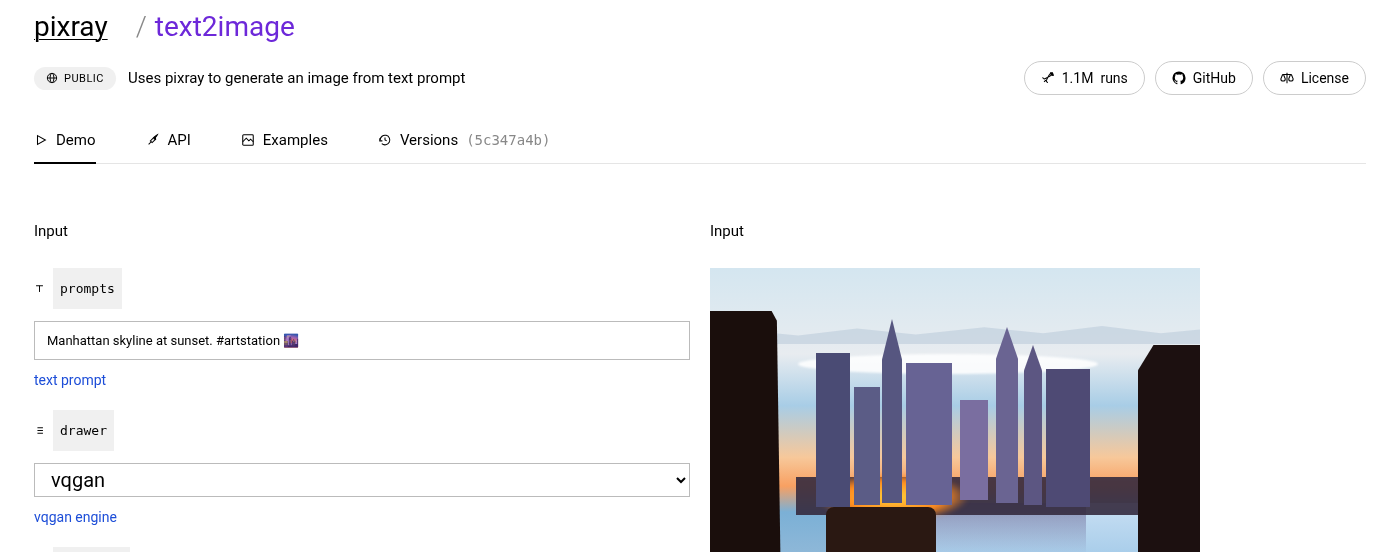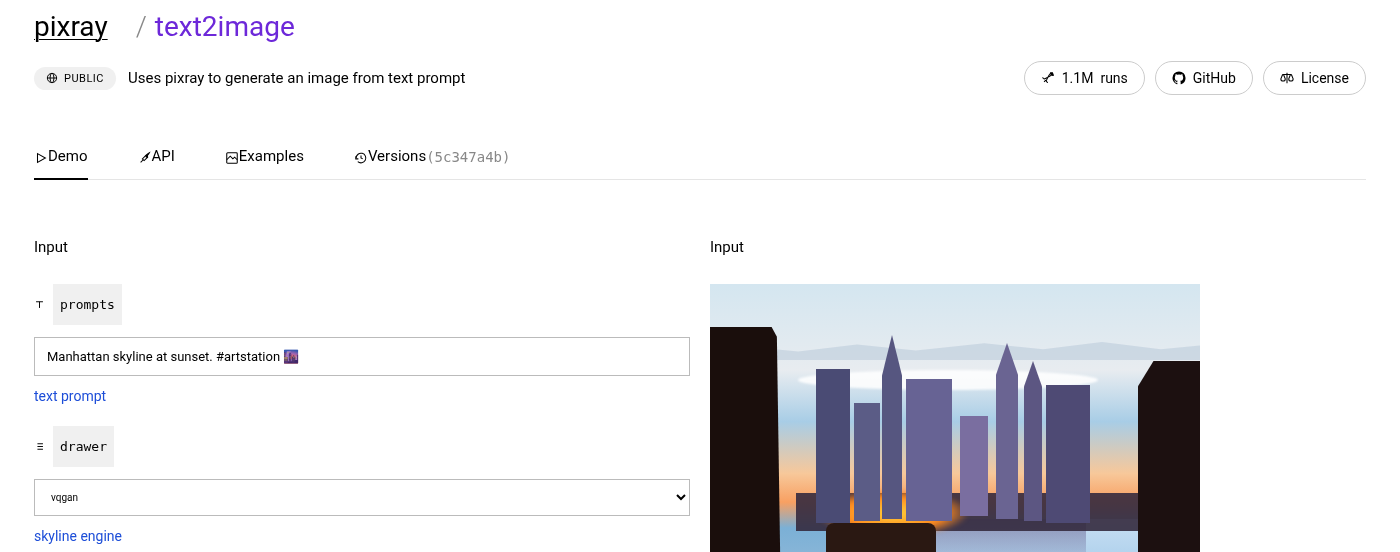--- a/index.html
+++ b/index.html
@@ -2,42 +2,42 @@
 <html><head>
   <meta charset="utf-8">
   <style>
     * { box-sizing: border-box; margin: 0; padding: 0; }
     body { font-family: -apple-system, BlinkMacSystemFont, "Segoe UI", Roboto, sans-serif; color: #000; background: #fff; width: 1400px; }
     .container { padding: 10px 34px 0; }
     .breadcrumb { display: flex; align-items: center; font-size: 28px; font-weight: 400; margin-bottom: 18px; }
     .breadcrumb-owner { color: #000000; text-decoration: underline; text-decoration-thickness: 1px; text-underline-offset: 3px; margin-right: 20px; }
     .breadcrumb-sep { color: #888; margin: 0 8px; font-weight: 300; }
     .breadcrumb-name { color: #6d28d9; }
-    .header-row { display: flex; justify-content: space-between; align-items: center; margin-bottom: 42px; }
+    .header-row { display: flex; justify-content: space-between; align-items: center; margin-bottom: 26px; }
     .header-left { display: flex; align-items: center; gap: 12px; }
     .badge { display: inline-flex; align-items: center; gap: 6px; background: #f0f0f0; border-radius: 16px; padding: 5px 12px; font-size: 11px; letter-spacing: 0.5px; }
     .badge svg { width: 12px; height: 12px; }
     .description { font-size: 15px; color: #000; }
     .header-right { display: flex; gap: 10px; }
     .pill { display: inline-flex; align-items: center; gap: 7px; border: 1px solid #ccc; border-radius: 20px; padding: 8px 16px; font-size: 14px; background: #fff; cursor: pointer; }
     .pill svg { width: 14px; height: 14px; }
     .tabs { display: flex; gap: 50px; border-bottom: 1px solid #e5e5e5; }
-    .tab { display: inline-flex; align-items: flex-end; padding: 10px 0 14px; font-size: 15px; cursor: pointer; position: relative; }
+    .tab { display: inline-flex; align-items: center; gap: 8px; padding: 10px 0 14px; font-size: 15px; cursor: pointer; position: relative; }
     .tab svg { width: 14px; height: 14px; }
     .tab.active::after { content: ""; position: absolute; left: 0; right: 0; bottom: -1px; height: 2px; background: #000; }
     .tab-hash { font-family: ui-monospace, SFMono-Regular, Menlo, monospace; color: #888; font-size: 14px; }
     .main { display: flex; gap: 20px; margin-top: 46px; }
     .col { flex: 1; min-width: 0; }
     .section-title { font-size: 15px; font-weight: 400; margin-bottom: 28px; margin-top: 12px; }
     .field { margin-bottom: 22px; }
     .field-label-row { display: flex; align-items: center; gap: 8px; margin-bottom: 12px; }
     .field-label-row svg { width: 11px; height: 11px; }
     .field-name { font-family: ui-monospace, SFMono-Regular, Menlo, monospace; font-size: 13px; background: #f0f0f0; padding: 13px 7px; }
     .text-input { width: 100%; border: 1px solid #bbb; padding: 11px 12px; font-size: 13px; font-family: inherit; }
-    .select-input { width: 100%; border: 1px solid #bbb; padding: 11px 12px; font-size: 10px; font-family: inherit; background: #fff; appearance: auto; }
+    .select-input { width: 100%; border: 1px solid #bbb; padding: 3px 12px; font-size: 20px; font-family: inherit; background: #fff; appearance: auto; }
     .field-hint { color: #1d4ed8; font-size: 14px; margin-top: 12px; }
     .output-image { width: 490px; height: 287px; background: #eee; position: relative; overflow: hidden; }
     .sky { position:absolute; inset:0; background: linear-gradient(180deg,#d4e6f0 0%,#e8ecf0 30%,#a8cde6 48%,#f7c89a 66%,#f8a062 76%,#7bb0d6 85%,#8fb8d8 100%); }
     .ridge { position:absolute; left:0; right:0; top:52px; height:24px; background:#b8c8d8; opacity:.55; clip-path: polygon(0 70%,8% 45%,18% 65%,30% 35%,42% 60%,56% 30%,68% 55%,80% 25%,92% 55%,100% 40%,100% 100%,0 100%); }
     .cloud { position:absolute; left:88px; top:86px; width:300px; height:20px; background:#fff; border-radius:50%; opacity:.88; filter:blur(1px); }
     .silA { position:absolute; left:0; bottom:0; width:88px; height:244px; background:#1a0e0c; clip-path: polygon(0 0,70% 0,76% 4%,80% 100%,0 100%); }
     .silB { position:absolute; right:0; bottom:0; width:62px; height:210px; background:#1c1010; clip-path: polygon(25% 0,100% 0,100% 100%,0 100%,0 12%); }
     .build1 { position:absolute; left:106px; bottom:48px; width:34px; height:154px; background:#4a4b74; }
     .build2 { position:absolute; left:144px; bottom:50px; width:26px; height:118px; background:#5b5c86; }
     .spire1 { position:absolute; left:172px; bottom:52px; width:20px; height:184px; background:#565680; clip-path: polygon(50% 0,100% 22%,100% 100%,0 100%,0 22%); }
@@ -146,21 +146,21 @@
       <div class="field">
         <div class="field-label-row">
           <svg viewBox="0 0 16 16" fill="none" stroke="currentColor" stroke-width="1.4">
               <path d="M5 4h8M5 8h8M5 12h8M2.5 4h.01M2.5 8h.01M2.5 12h.01"></path>
             </svg>
           <span class="field-name">drawer</span>
         </div>
         <select class="select-input">
           <option>vqgan</option>
         </select>
-        <div class="field-hint">skyline engine</div>
+        <div class="field-hint">vqgan engine</div>
       </div>
 
       <div class="field">
         <div class="field-label-row">
           <svg viewBox="0 0 16 16" fill="none" stroke="currentColor" stroke-width="1.4">
               <path d="M3 4h10M8 4v9"></path>
             </svg>
           <span class="field-name">settings</span>
         </div>
 

